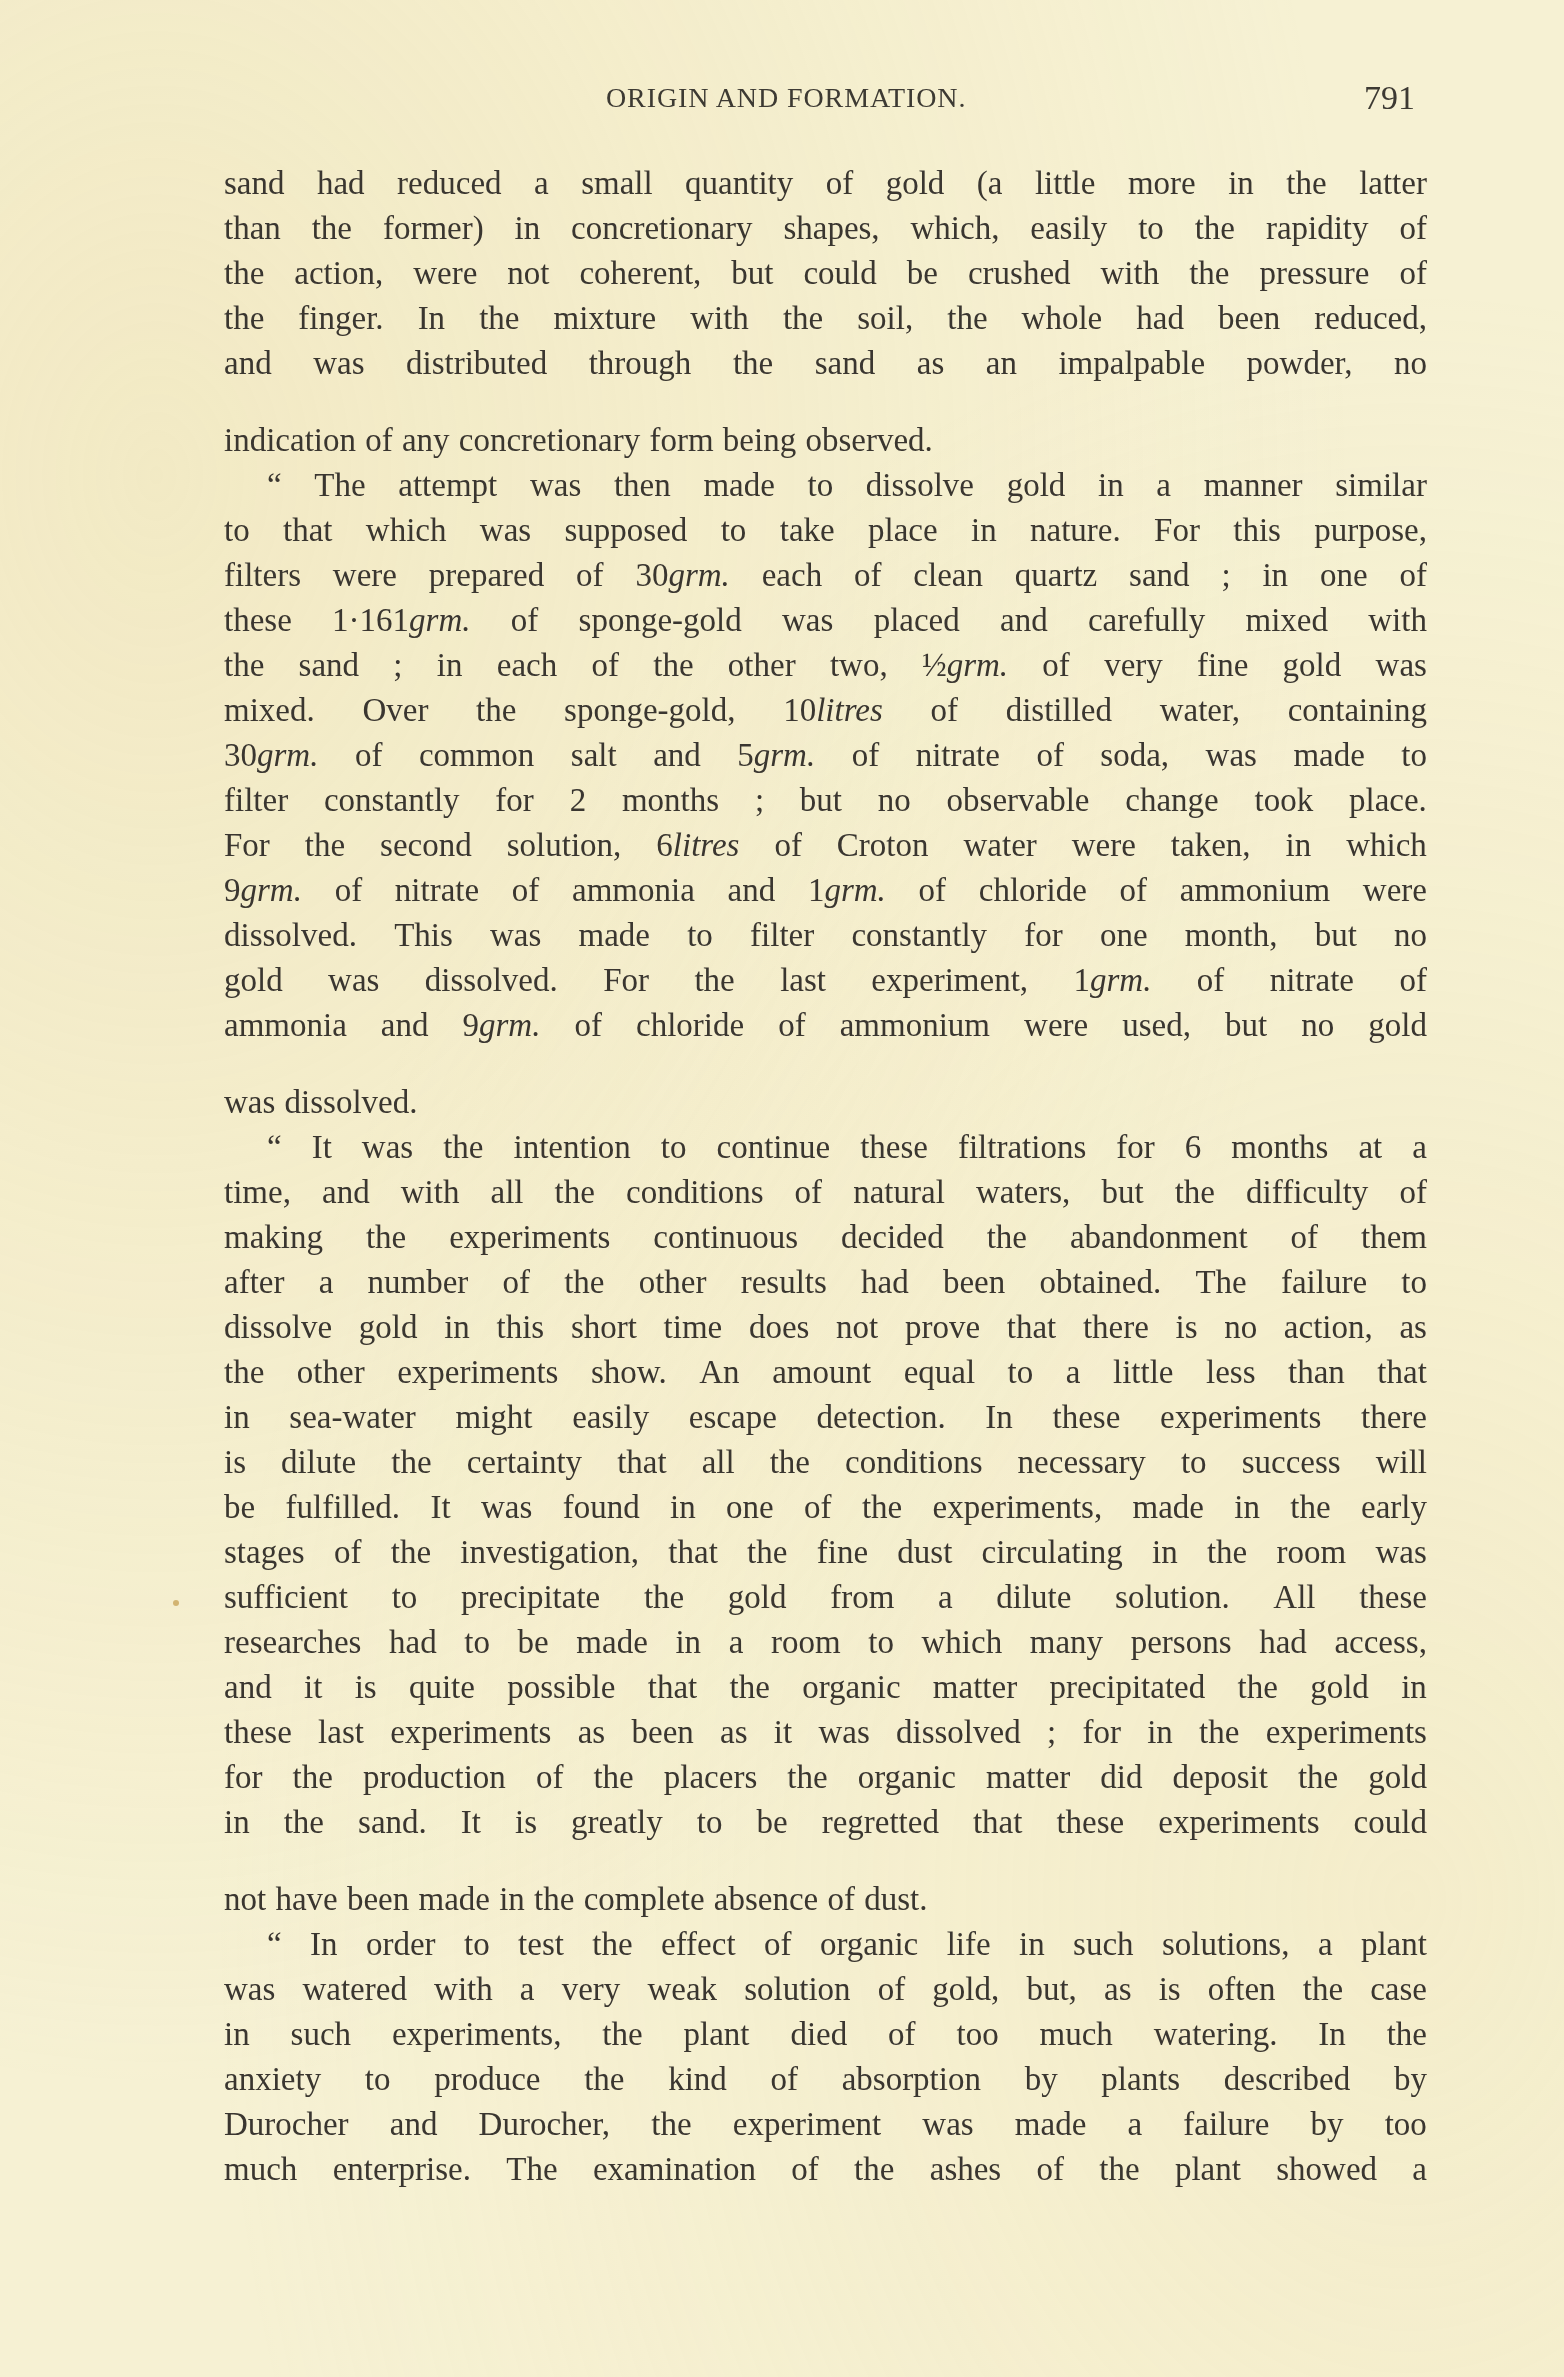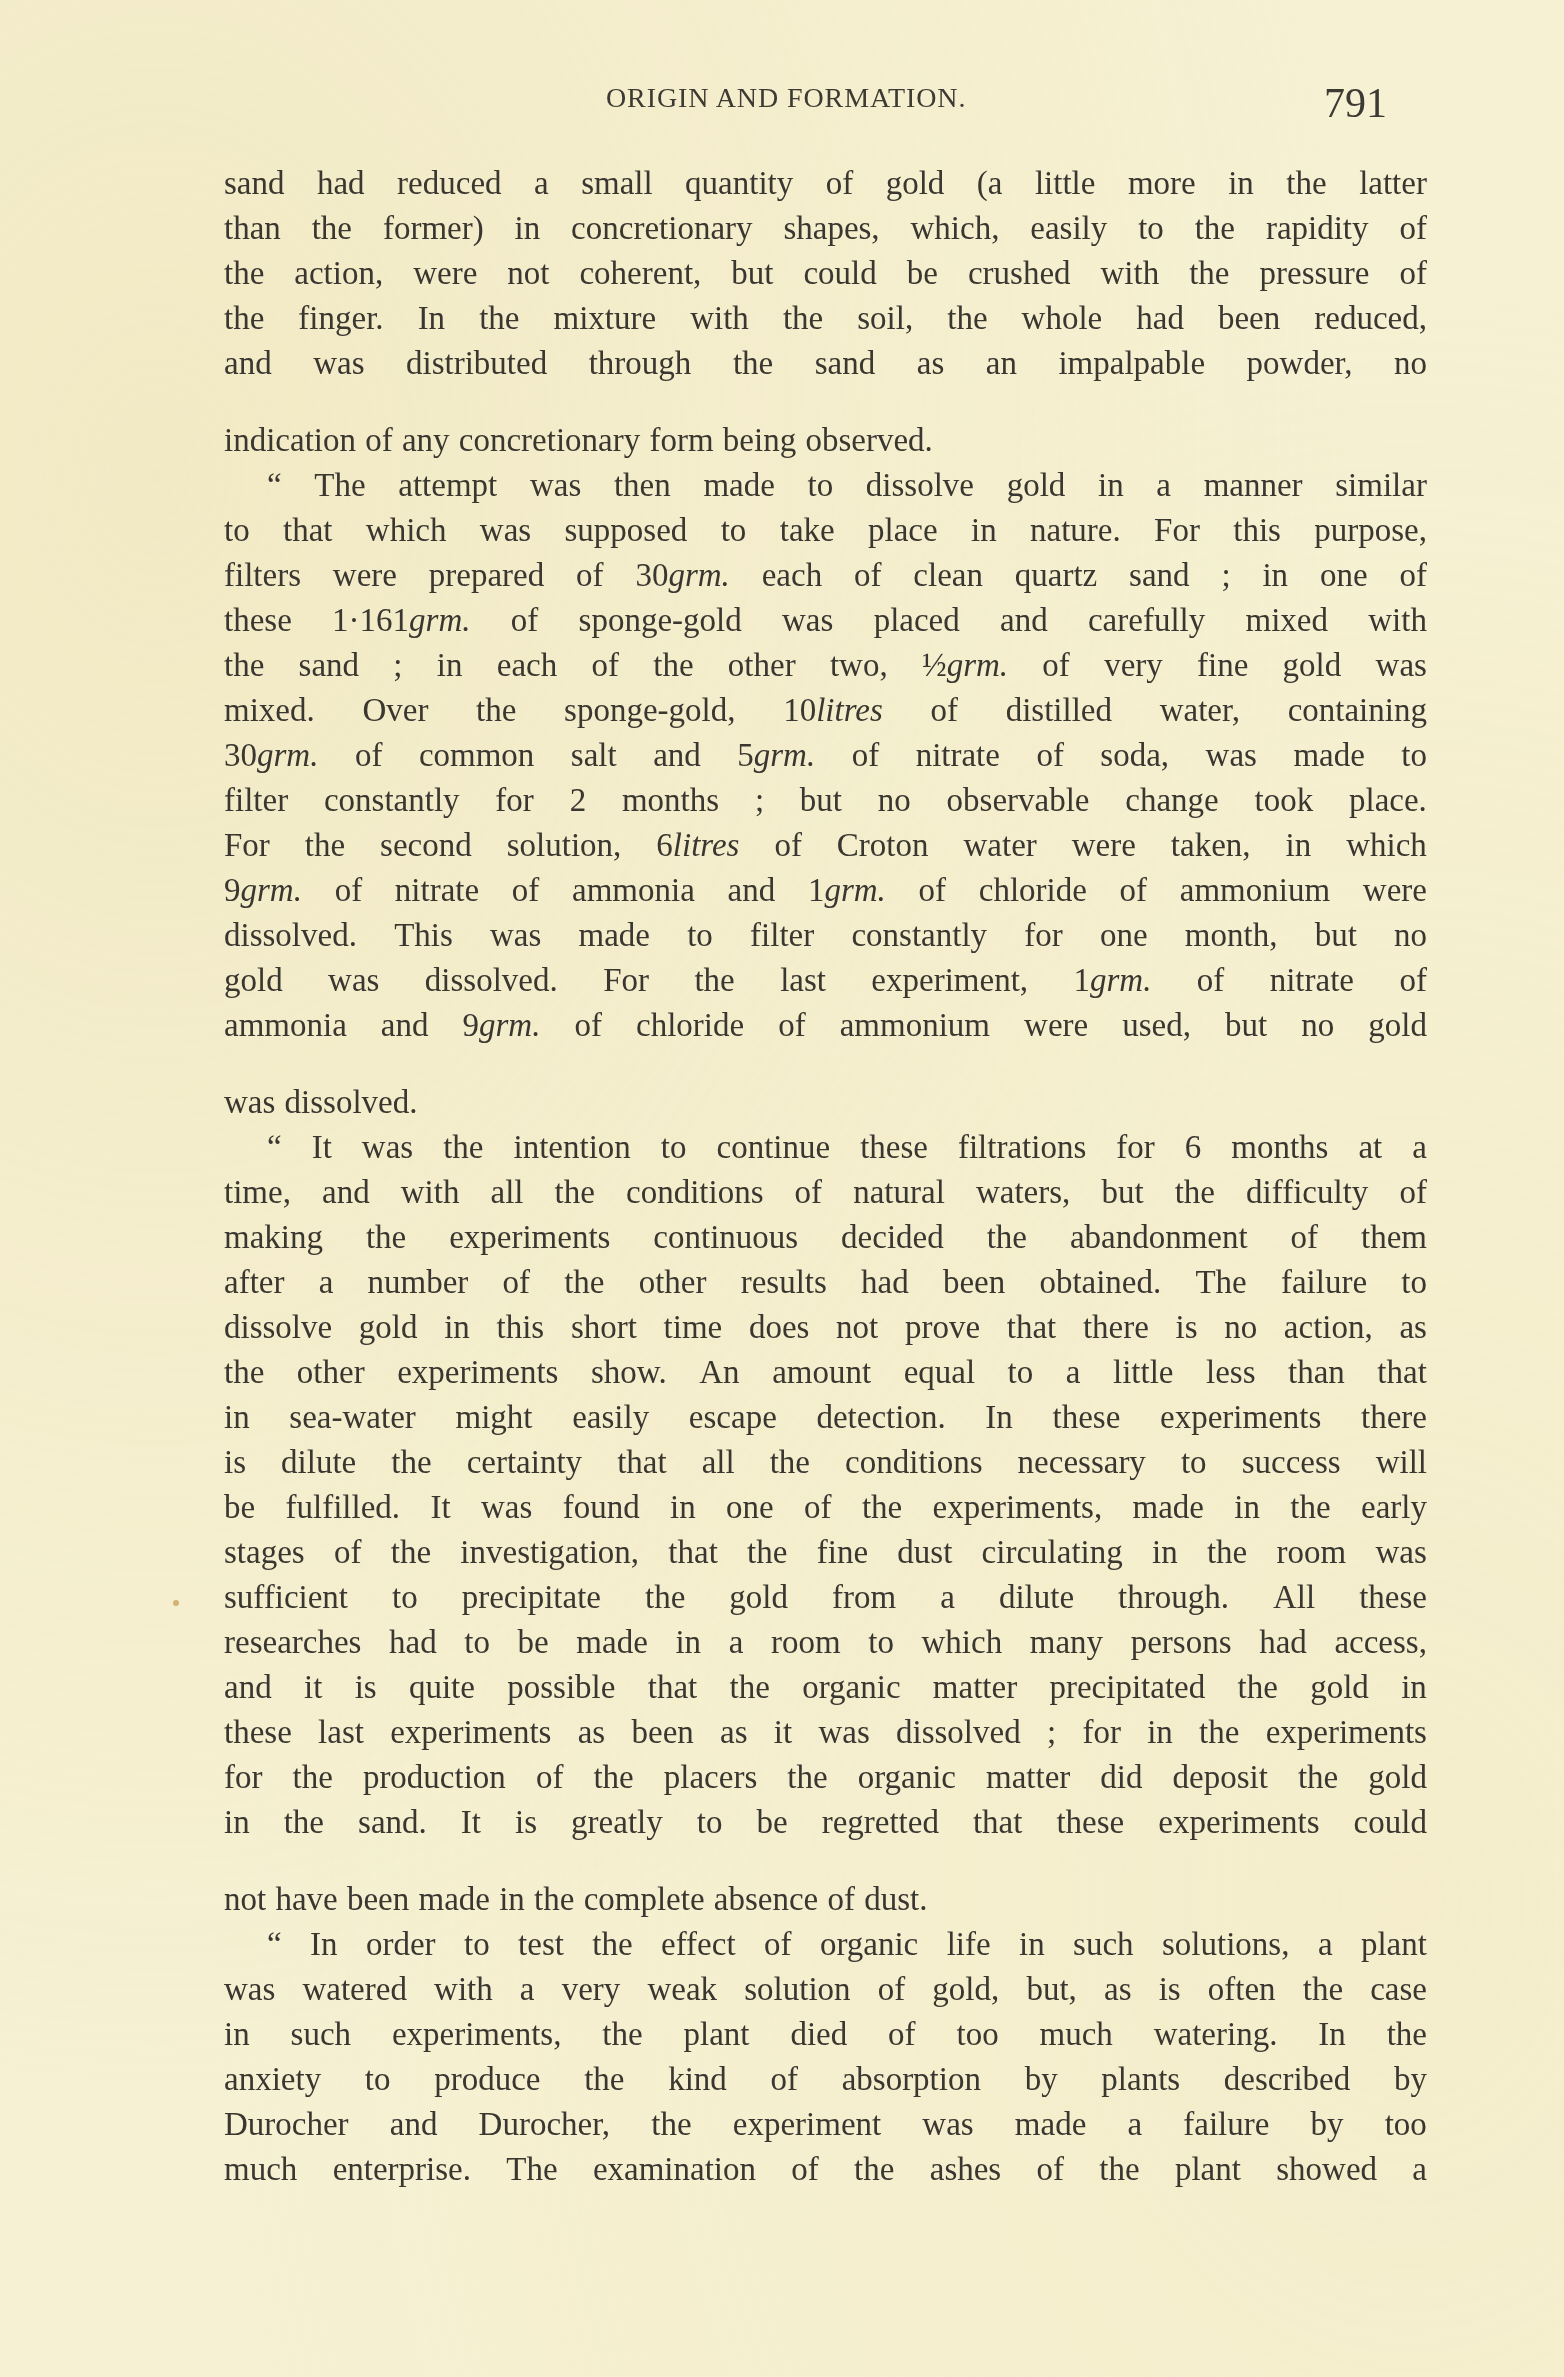--- a/index.html
+++ b/index.html
@@ -20,23 +20,23 @@
     left: 606px;
     font-family: "Liberation Serif", serif;
     font-size: 28px;
     letter-spacing: 0.9px;
     color: #3d3a33;
     white-space: nowrap;
   }
   .page-number {
     position: absolute;
     top: 79px;
-    left: 1324px;
+    left: 1364px;
     font-family: "Liberation Serif", serif;
-    font-size: 42px;
+    font-size: 34px;
     color: #3d3a33;
   }
   .text-block {
     position: absolute;
     left: 224px;
     top: 161px;
     width: 1203px;
   }
   .line {
     height: 45px;
@@ -562,21 +562,21 @@
       <div class="line">
         <div class="line-inner">
           <span class="word"><span class="seg">sufficient</span></span>
           <span class="word"><span class="seg">to</span></span>
           <span class="word"><span class="seg">precipitate</span></span>
           <span class="word"><span class="seg">the</span></span>
           <span class="word"><span class="seg">gold</span></span>
           <span class="word"><span class="seg">from</span></span>
           <span class="word"><span class="seg">a</span></span>
           <span class="word"><span class="seg">dilute</span></span>
-          <span class="word"><span class="seg">through.</span></span>
+          <span class="word"><span class="seg">solution.</span></span>
           <span class="word"><span class="seg">All</span></span>
           <span class="word"><span class="seg">these</span></span>
         </div>
       </div>
       <div class="line">
         <div class="line-inner">
           <span class="word"><span class="seg">researches</span></span>
           <span class="word"><span class="seg">had</span></span>
           <span class="word"><span class="seg">to</span></span>
           <span class="word"><span class="seg">be</span></span>

